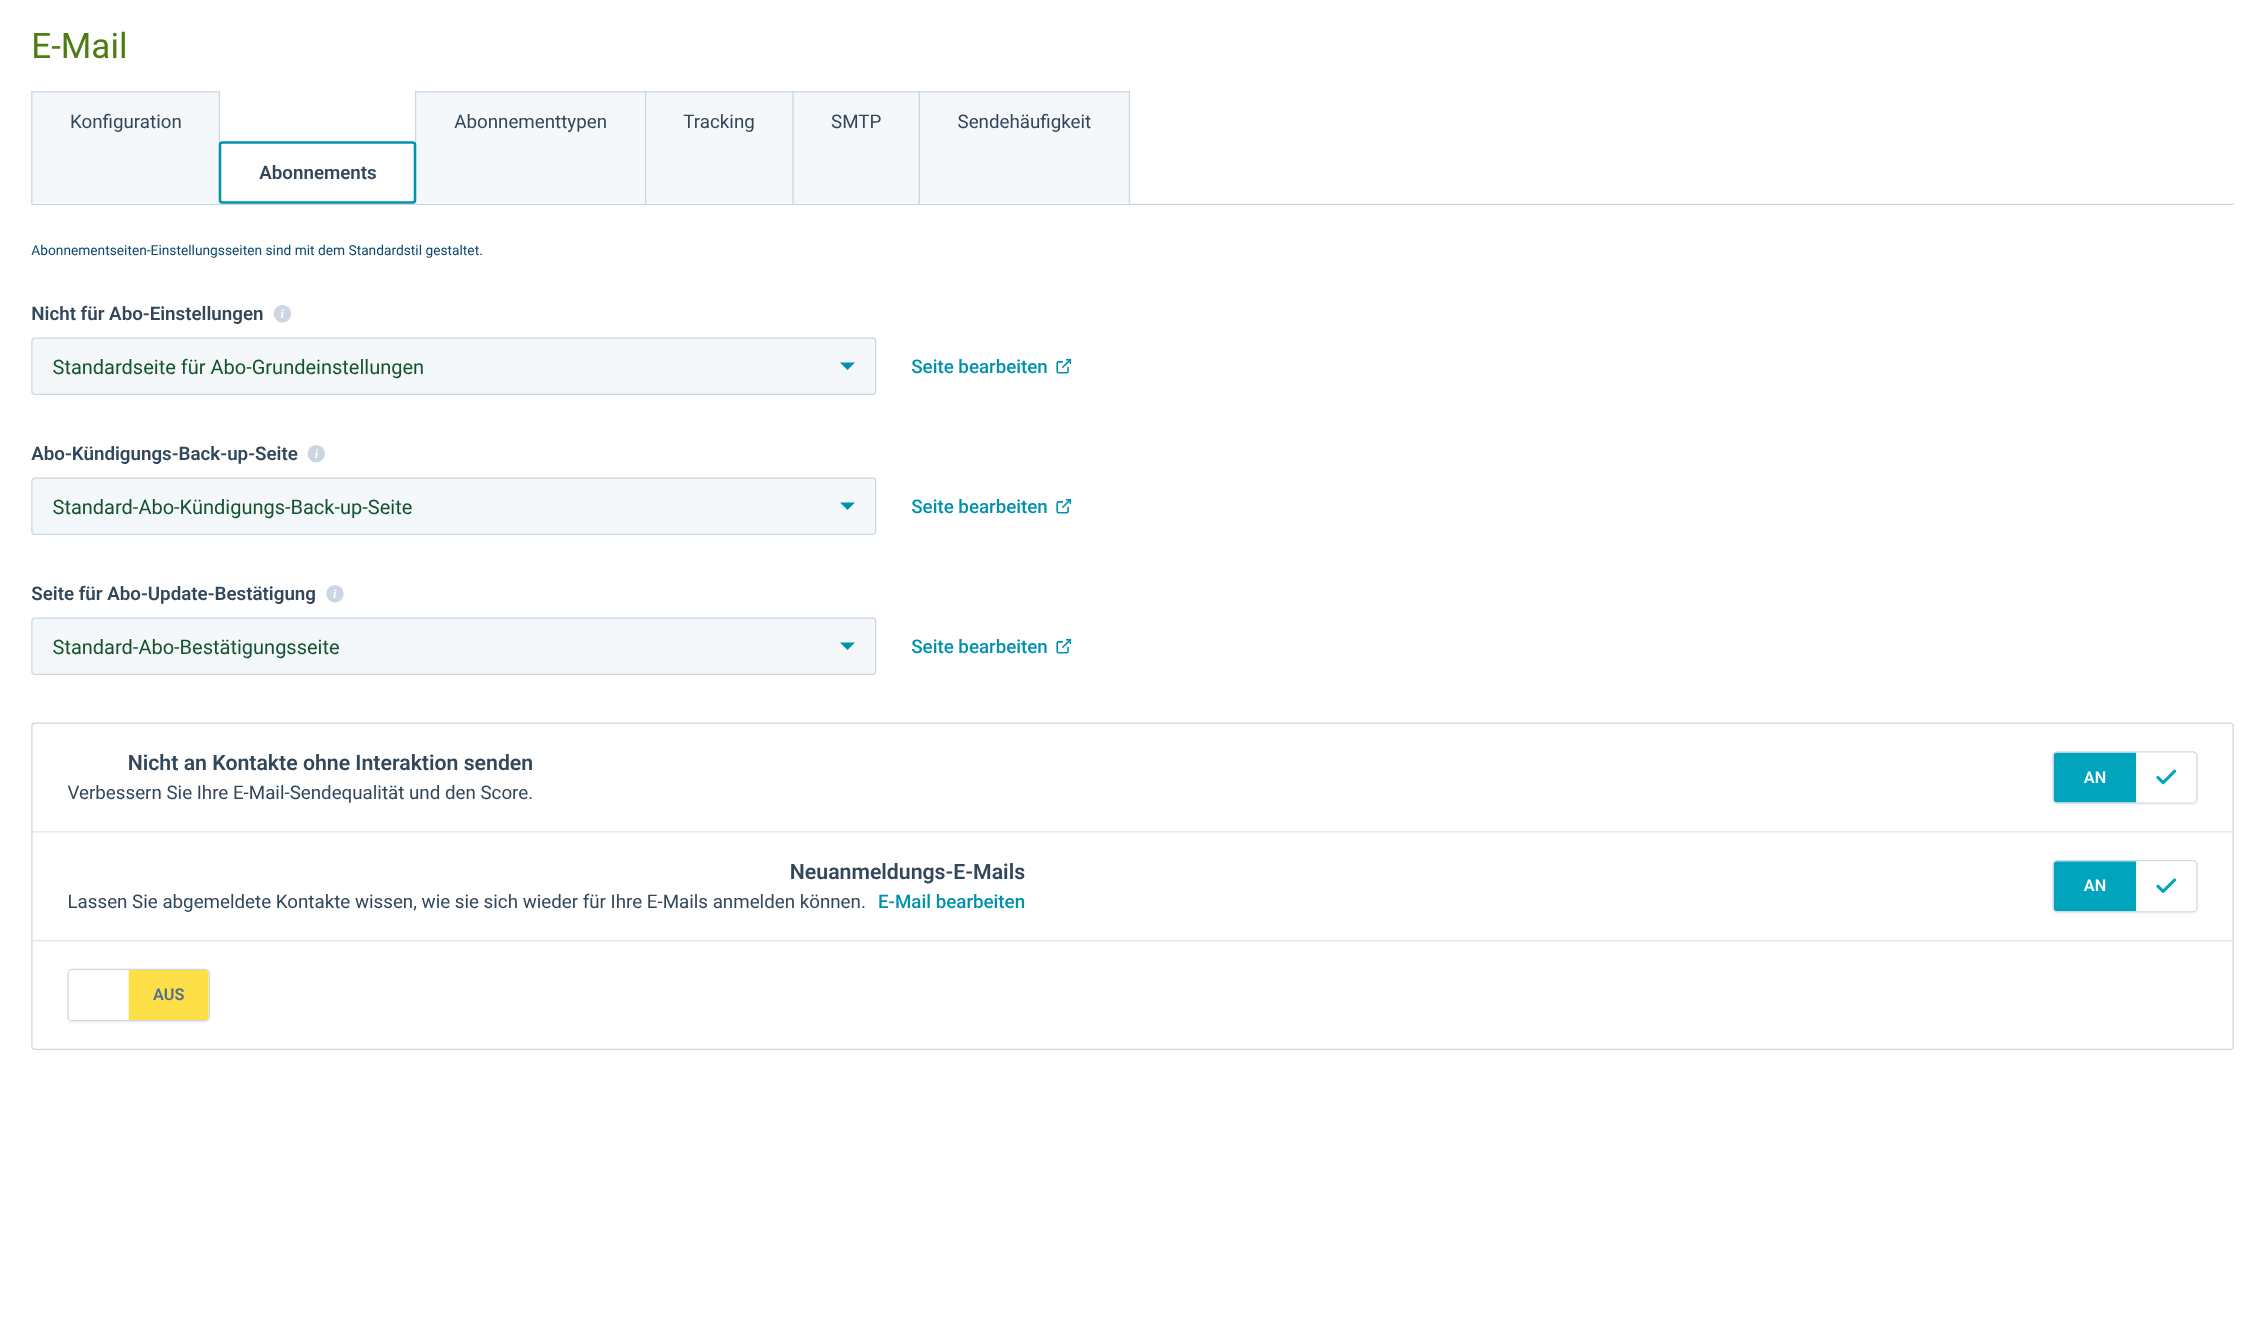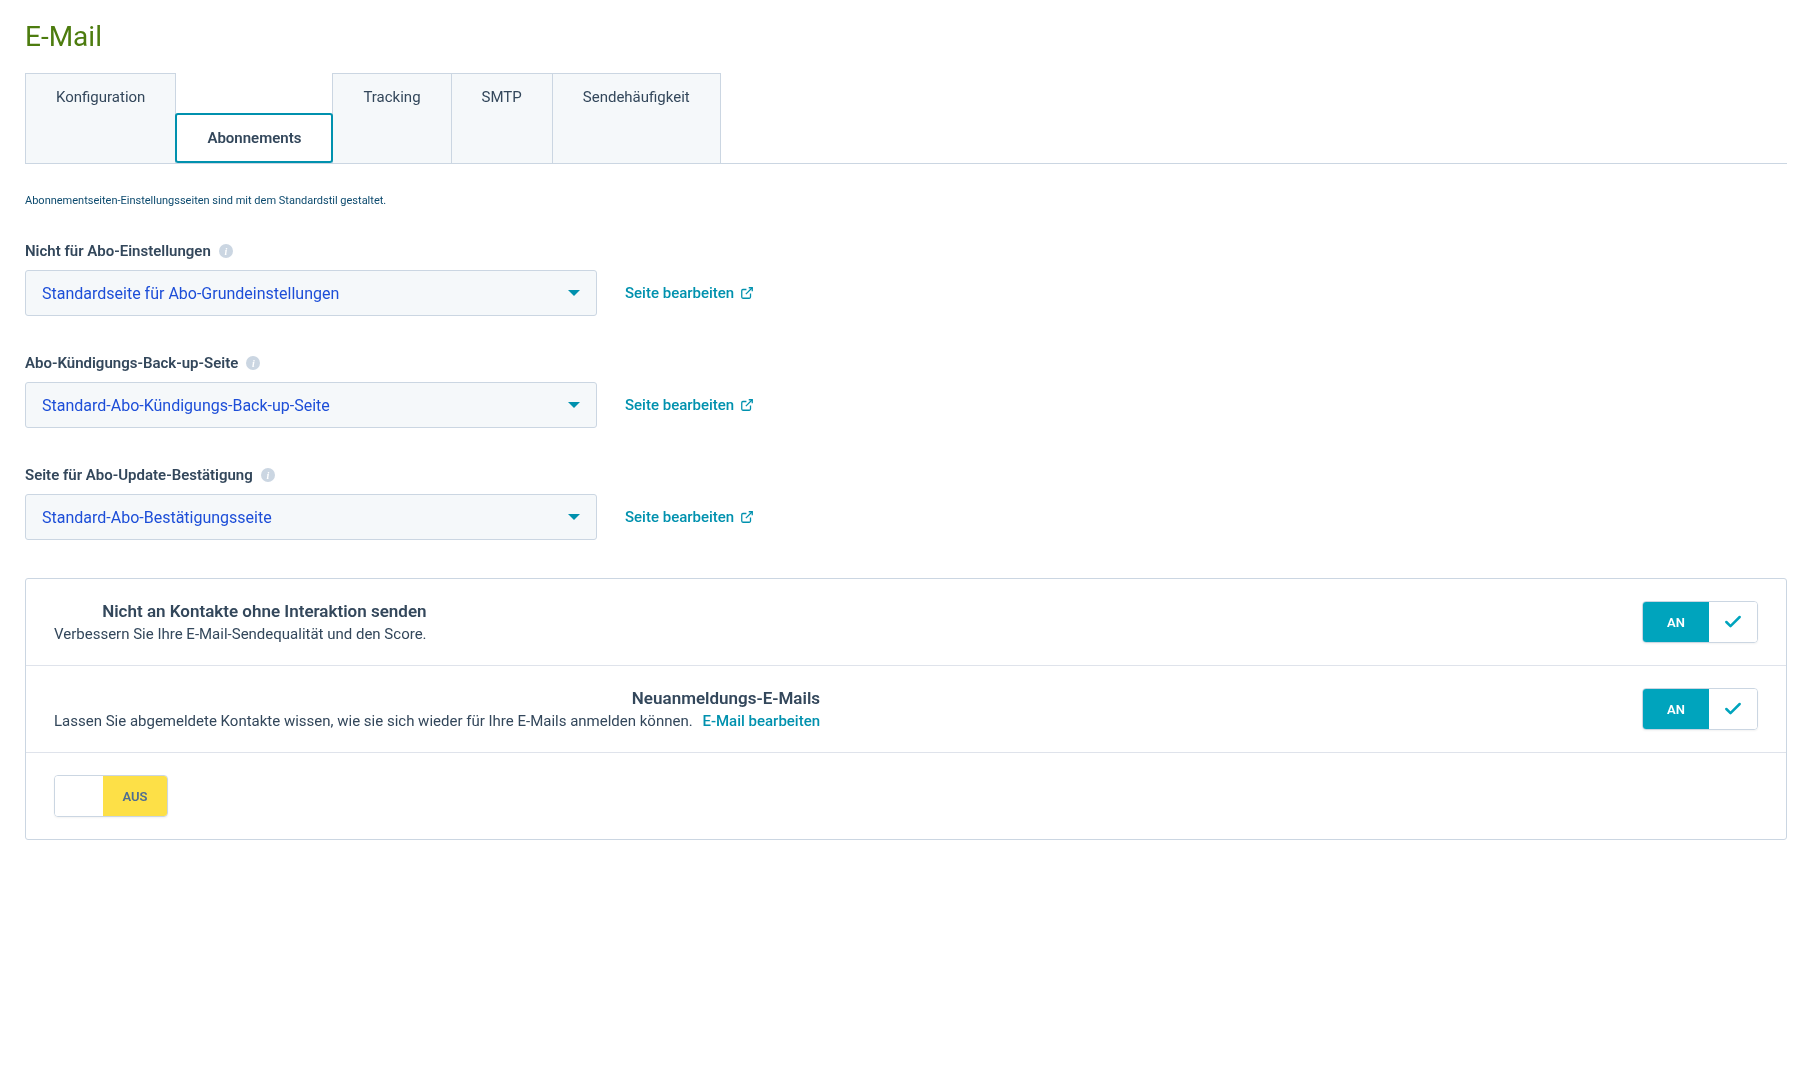--- a/index.html
+++ b/index.html
@@ -70,32 +70,32 @@
     margin-left: 8px;
     font-style: italic;
     font-family: Georgia, serif;
   }
   .field-row {
     display: flex;
     align-items: center;
     gap: 28px;
   }
   .select {
-    width: 572px;
+    width: 676px;
     height: 46px;
     background: #f5f8fa;
     border: 1px solid #cbd6e2;
     border-radius: 3px;
     display: flex;
     align-items: center;
     justify-content: space-between;
     padding: 0 16px;
     cursor: pointer;
     font-size: 16px;
-    color: #1d4ed8;
+    color: #14532d;
   }
   .caret-down {
     width: 0; height: 0;
     border-left: 6px solid transparent;
     border-right: 6px solid transparent;
     border-top: 6px solid #0091ae;
   }
   .edit-link {
     display: inline-flex;
     align-items: center;
@@ -177,20 +177,21 @@
   }
 </style>
 </head>
 <body>
 
 <h1 class="page-title">E-Mail</h1>
 
 <div class="tabs">
   <div class="tab">Konfiguration</div>
   <div class="tab active">Abonnements</div>
+  <div class="tab">Abonnementtypen</div>
   <div class="tab">Tracking</div>
   <div class="tab">SMTP</div>
   <div class="tab">Sendehäufigkeit</div>
 </div>
 
 <p class="intro-text">Abonnementseiten-Einstellungsseiten sind mit dem Standardstil gestaltet.</p>
 
 <div class="field-group">
   <div class="field-label">
     <span>Nicht für Abo-Einstellungen</span>

